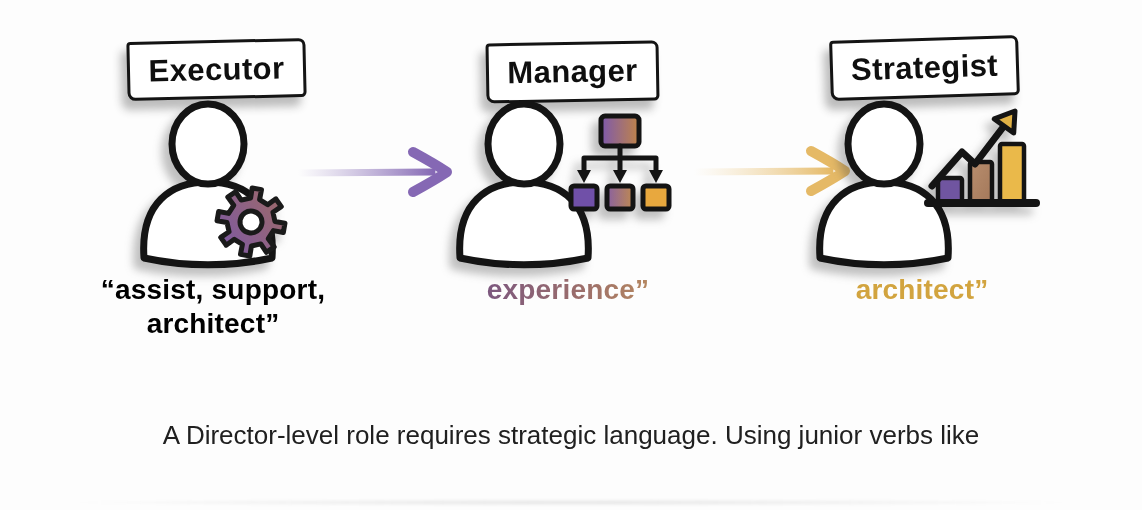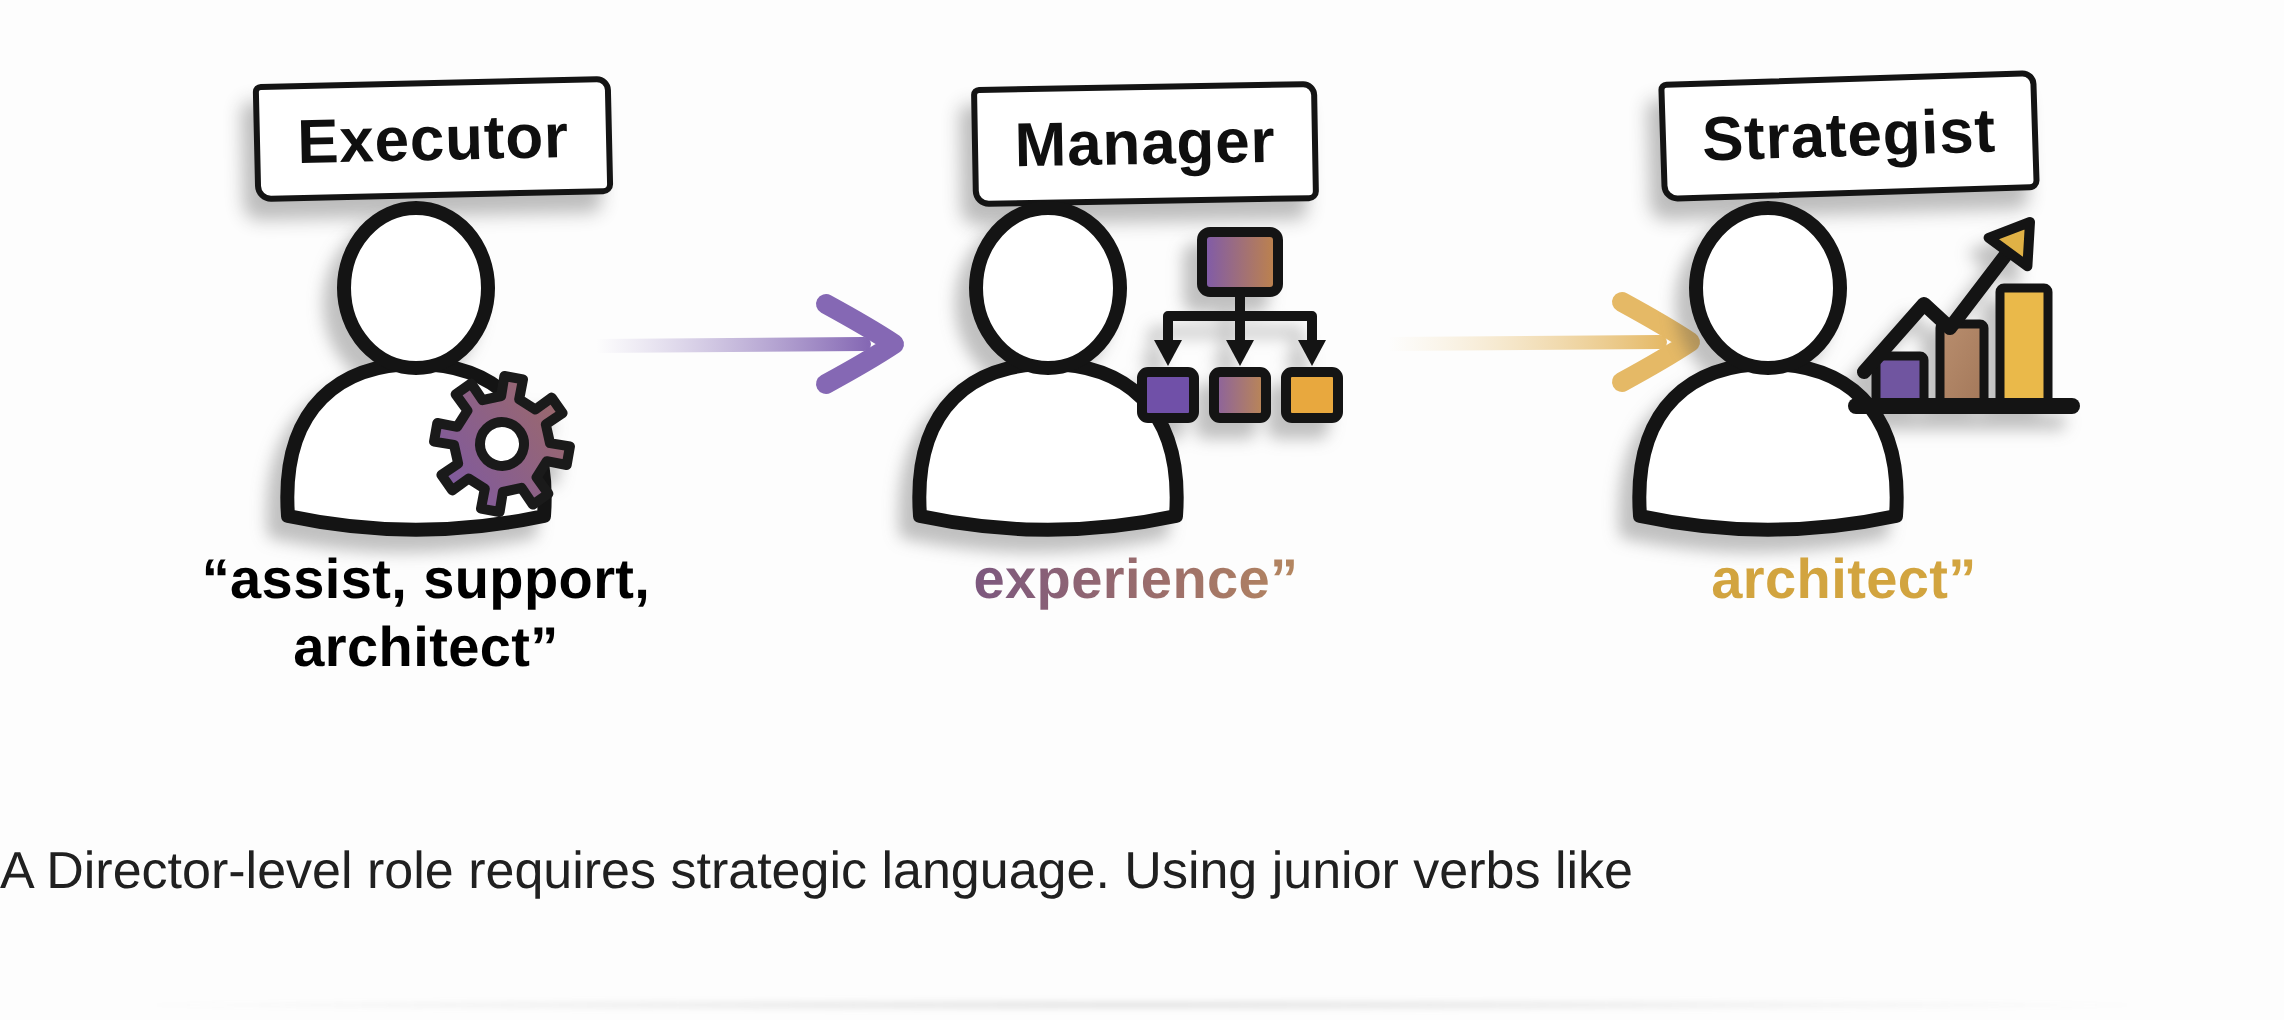--- a/index.html
+++ b/index.html
@@ -42,21 +42,21 @@
   .q-1 { left:398px; }
   .q-2 { left:752px; color:#d2a43f; }
   .grad-line {
     background:linear-gradient(90deg, #5e4291 0%, #9d6f6a 55%, #d6a852 100%);
     -webkit-background-clip:text; background-clip:text;
     color:transparent; -webkit-text-fill-color:transparent;
   }
 
   
   .caption {
-    position:absolute; left:0; right:0; top:418px; 
+    position:absolute; left:0; right:0; top:418px; text-align:center;
     font-size:26px; font-weight:400; color:#202020; line-height:34px;
   }
 
   
   .bottom-smudge {
     position:absolute; left:70px; right:70px; top:499px; height:7px;
     background:radial-gradient(ellipse at center, rgba(110,110,110,0.16), rgba(110,110,110,0) 72%);
     filter:blur(1px);
   }
 </style>

